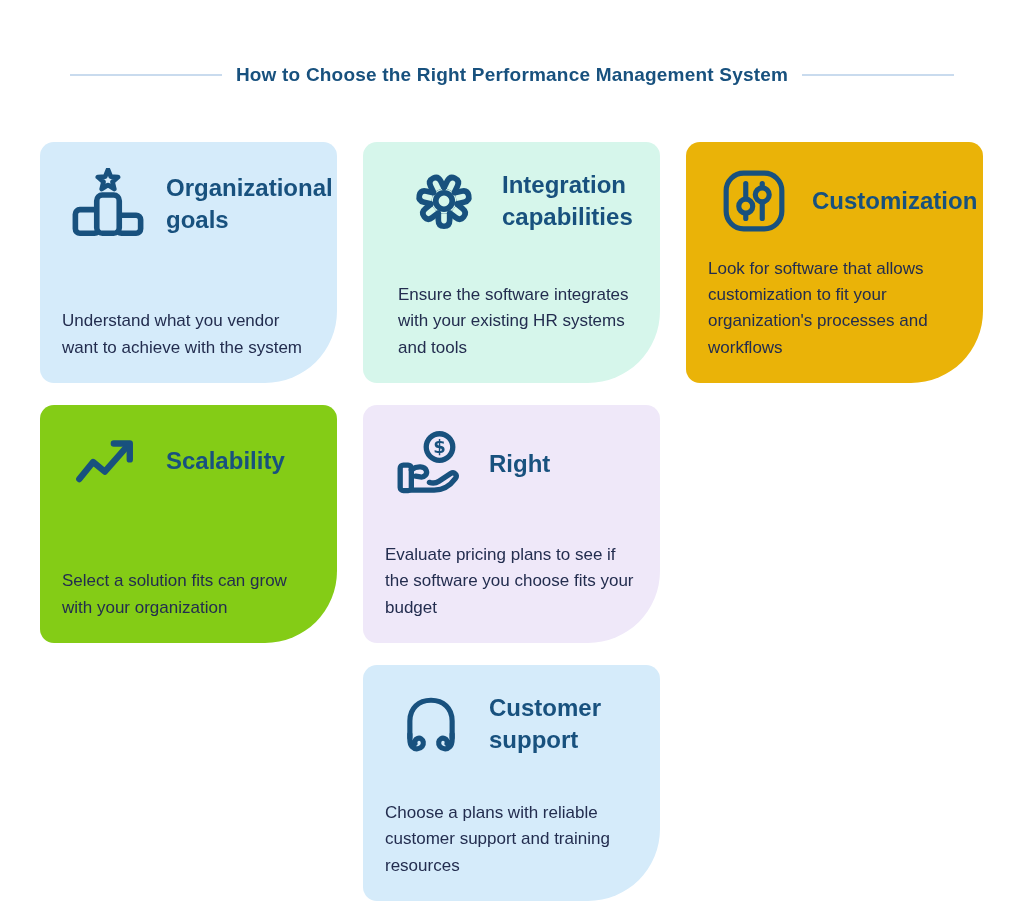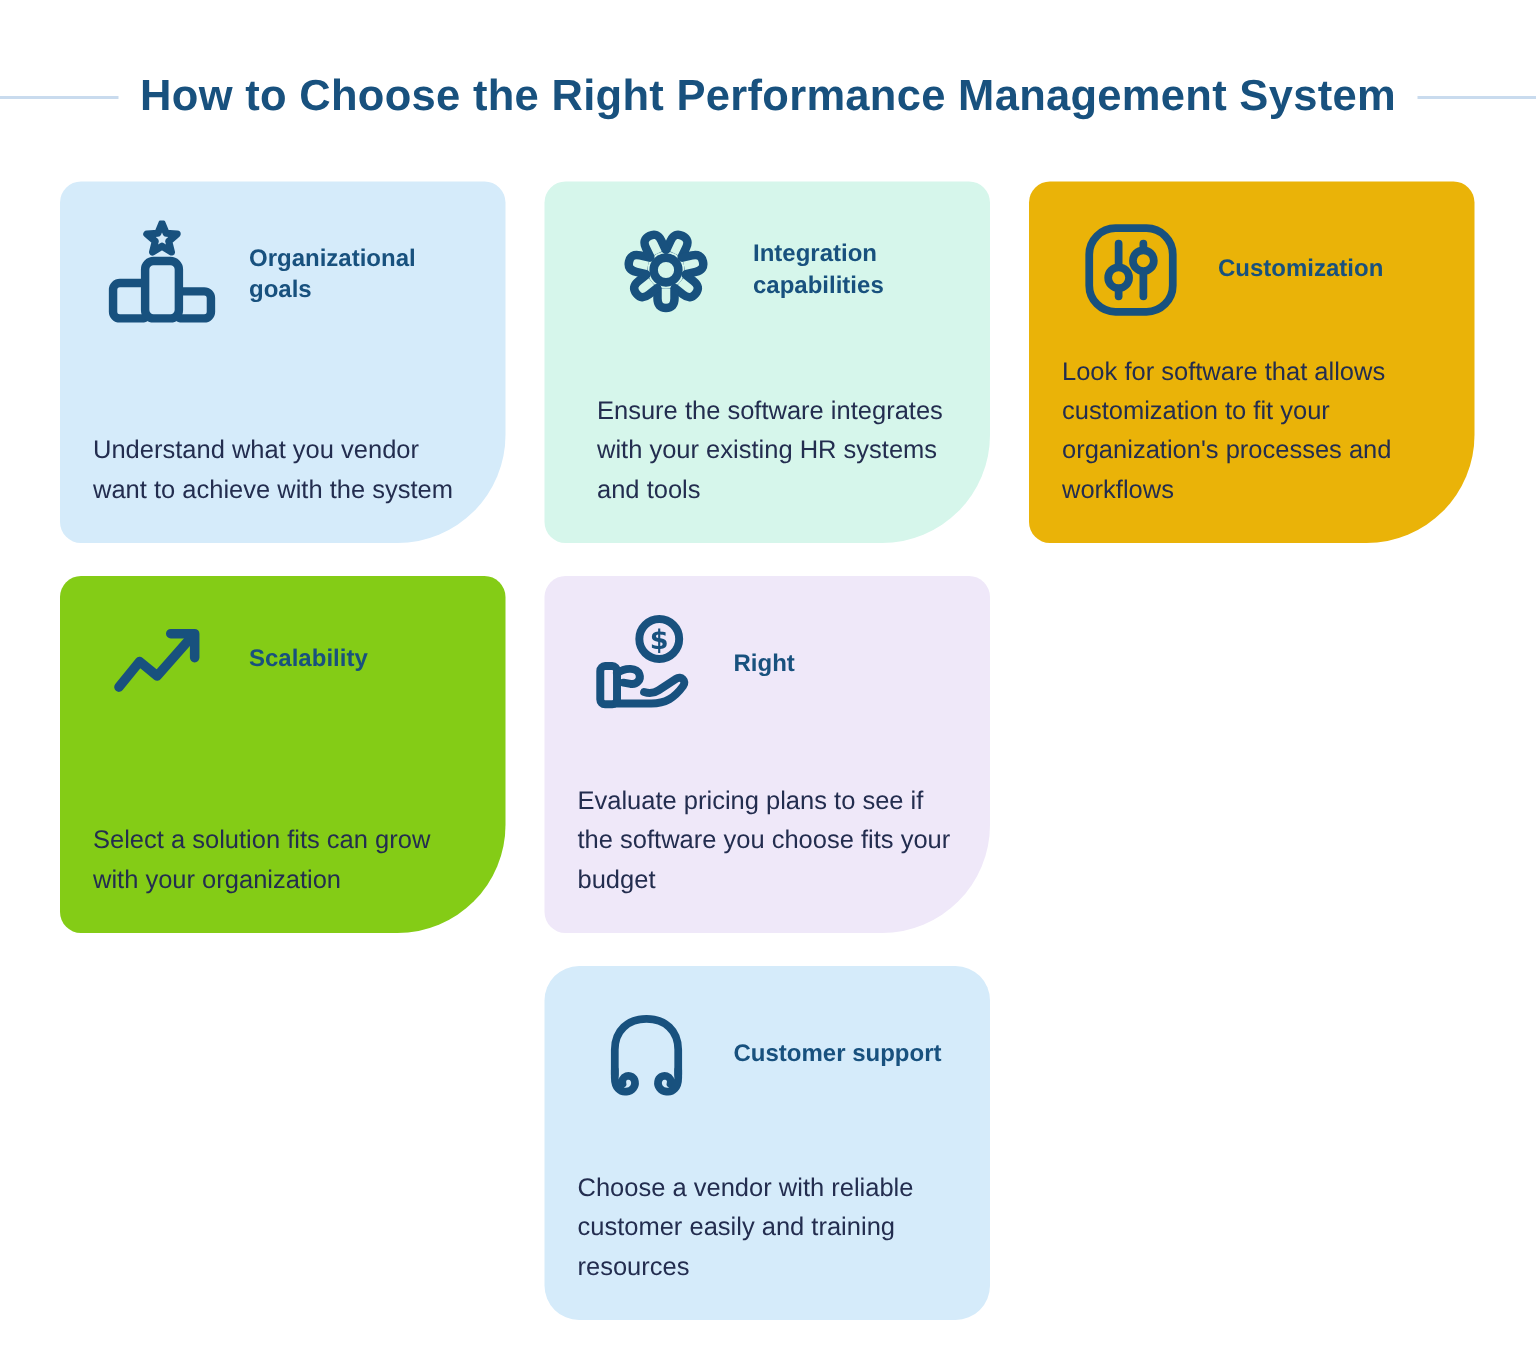--- a/index.html
+++ b/index.html
@@ -23,24 +23,24 @@
     justify-content:center;
   }
   .header .rule{
     height:2px;
     width:152px;
     background:var(--line);
     flex:0 0 auto;
   }
   .page-title{
     color:var(--accent);
-    font-size:29px;
+    font-size:19px;
     font-weight:bold;
     letter-spacing:.2px;
-    margin:0 14px;
+    margin:16px 14px;
     white-space:nowrap;
   }
   .cards{
     margin-top:40px;
     display:grid;
     grid-template-columns:repeat(3,297px);
     grid-template-rows:241px 238px 236px;
     gap:22px 26px;
     padding:0 40px;
   }
@@ -59,31 +59,31 @@
   .icon-box{
     width:92px;
     flex:0 0 92px;
     display:flex;
     align-items:center;
     justify-content:center;
     color:var(--accent);
   }
   .card-title{
     color:var(--accent);
-    font-size:16px;
+    font-size:24px;
     font-weight:bold;
     line-height:1.32;
     max-width:162px;
   }
   .card-desc{
     color:var(--body-text);
     font-size:17px;
     line-height:1.55;
   }
-  .card-7{grid-column:2;border-radius:23px;}
+  .card-7{grid-column:2;}
   svg{display:block;}
 </style>
 </head>
 <body>
 
 <div class="header">
   <div class="rule"></div>
   <h1 class="page-title">How to Choose the Right Performance Management System</h1>
   <div class="rule"></div>
 </div>
@@ -193,16 +193,16 @@
     <div class="card-head">
       <div class="icon-box">
         <svg width="66" height="66" viewBox="0 0 64 64" fill="none" stroke="currentColor" stroke-linecap="round" stroke-linejoin="round">
           <path d="M11.5 45 V29 C11.5 16.5 20 9 32 9 C44 9 52.5 16.5 52.5 29 V45" stroke-width="5"></path>
           <path d="M11.5 42 L11.5 47 C11.5 53.5 15 56.5 19 56 C23 55.5 25 52.5 24.5 49.5 C24 46.8 21.5 45.2 19 46 C16.8 46.7 15.8 48.8 16.5 51" stroke-width="5"></path>
           <path d="M52.5 42 L52.5 47 C52.5 53.5 49 56.5 45 56 C41 55.5 39 52.5 39.5 49.5 C40 46.8 42.5 45.2 45 46 C47.2 46.7 48.2 48.8 47.5 51" stroke-width="5"></path>
         </svg>
       </div>
       <div class="card-title">Customer support</div>
     </div>
-    <div class="card-desc">Choose a vendor with reliable customer easily and training resources</div>
+    <div class="card-desc">Choose a plans with reliable customer support and training resources</div>
   </div>
 
 </div>
 
 </body></html>

